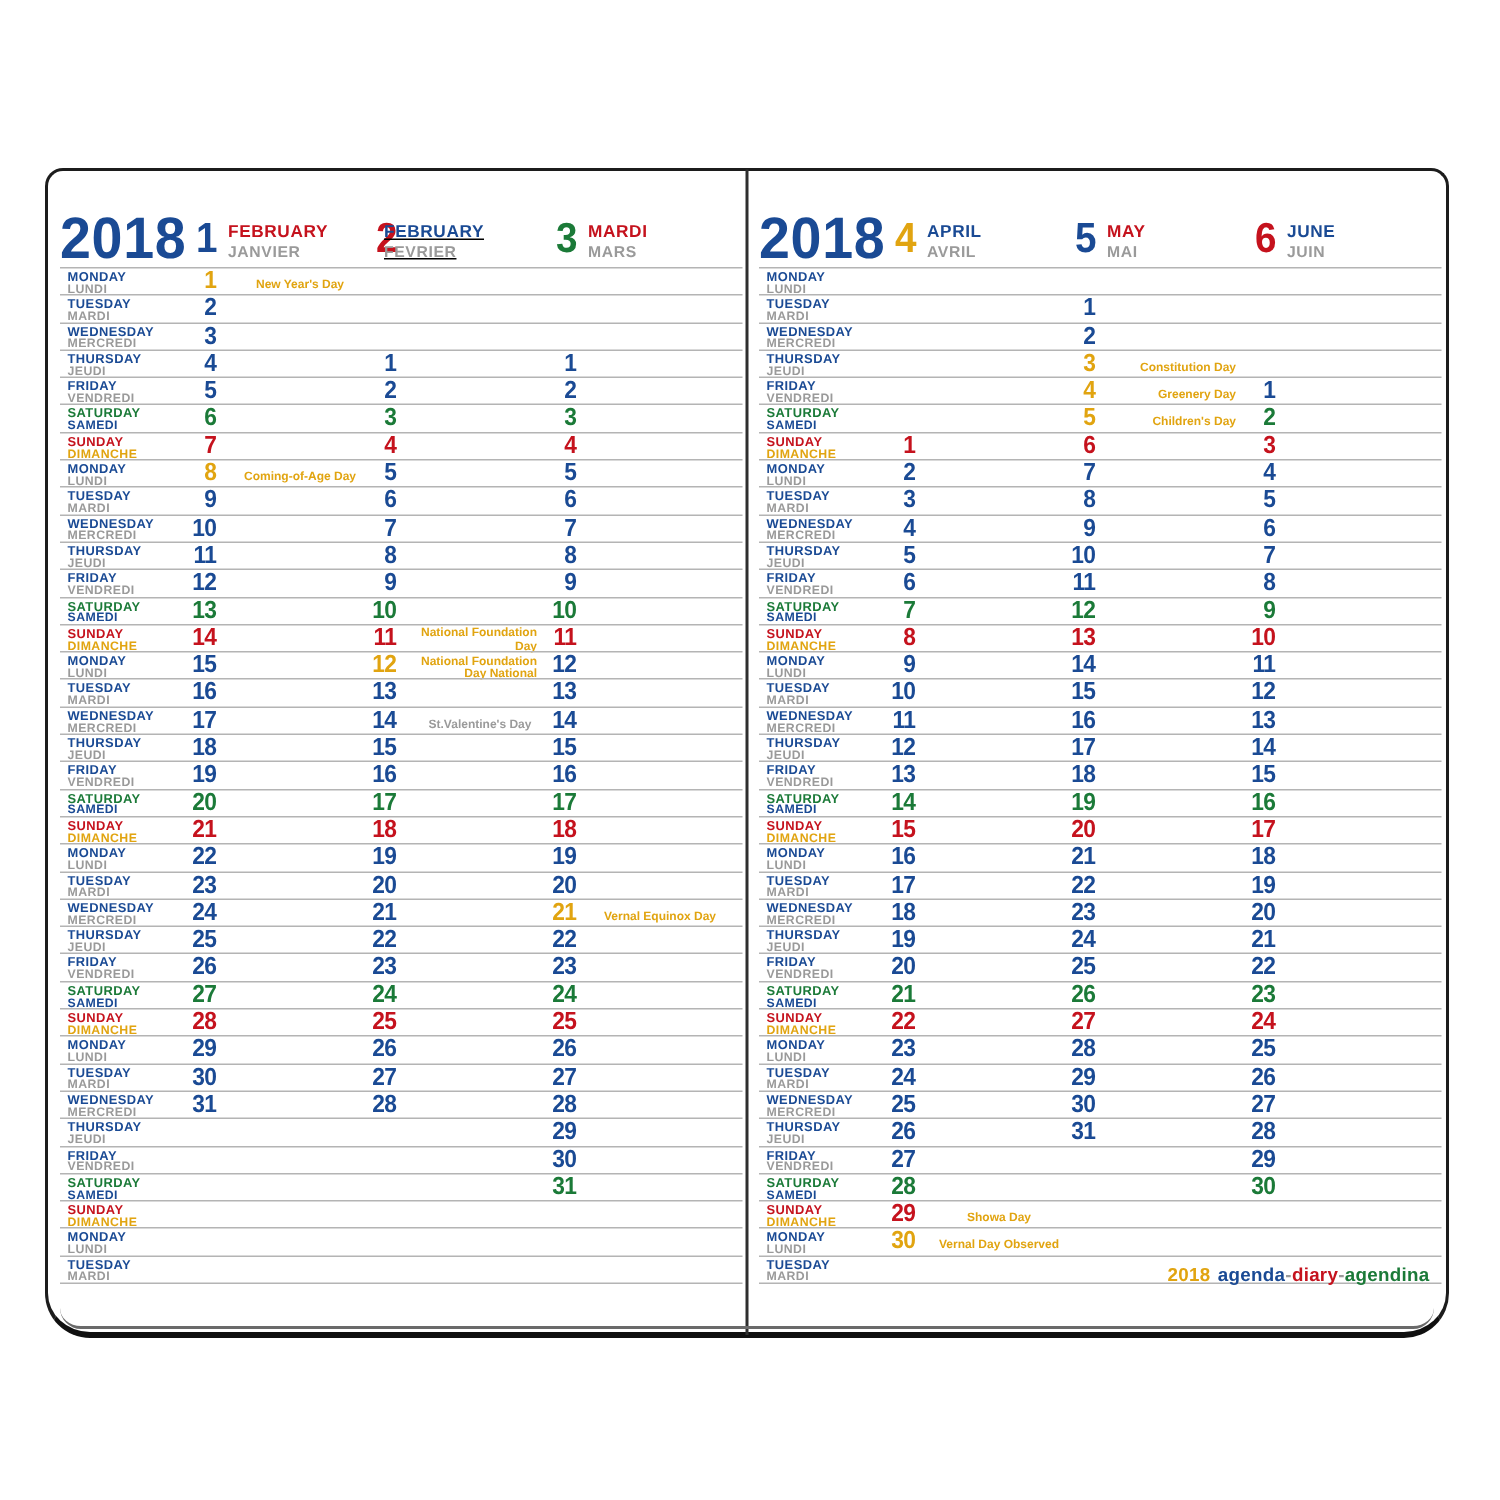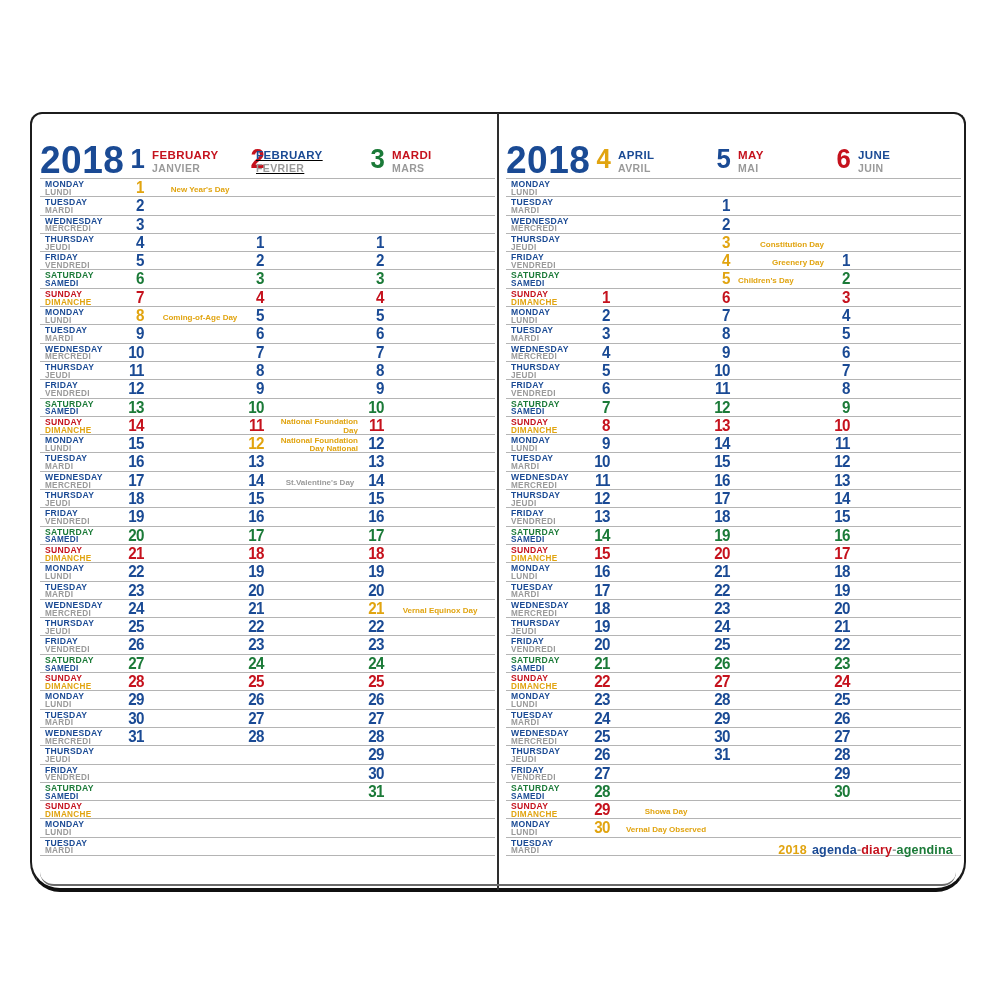--- a/index.html
+++ b/index.html
@@ -455,21 +455,21 @@
             <div class="note-line">Greenery Day</div>
           </div>
         </div>
         <div class="row">
           <div class="wd">
             <div class="wd-en" style="color: rgb(27, 122, 56);">SATURDAY</div>
             <div class="wd-fr" style="color: rgb(26, 74, 148);">SAMEDI</div>
           </div>
           <div class="cell" style="left: 164px; color: rgb(225, 164, 16);">5</div>
           <div class="cell" style="left: 284px; color: rgb(27, 122, 56);">2</div>
-          <div class="note" style="left: 232px; color: rgb(225, 164, 16); padding-right: 10px;">
+          <div class="note" style="left: 232px; color: rgb(225, 164, 16); text-align: right; padding-right: 10px;">
             <div class="note-line">Children's Day</div>
           </div>
         </div>
         <div class="row">
           <div class="wd">
             <div class="wd-en" style="color: rgb(197, 18, 29);">SUNDAY</div>
             <div class="wd-fr" style="color: rgb(225, 164, 16);">DIMANCHE</div>
           </div>
           <div class="cell" style="left: 44px; color: rgb(197, 18, 29);">1</div>
           <div class="cell" style="left: 164px; color: rgb(197, 18, 29);">6</div>

